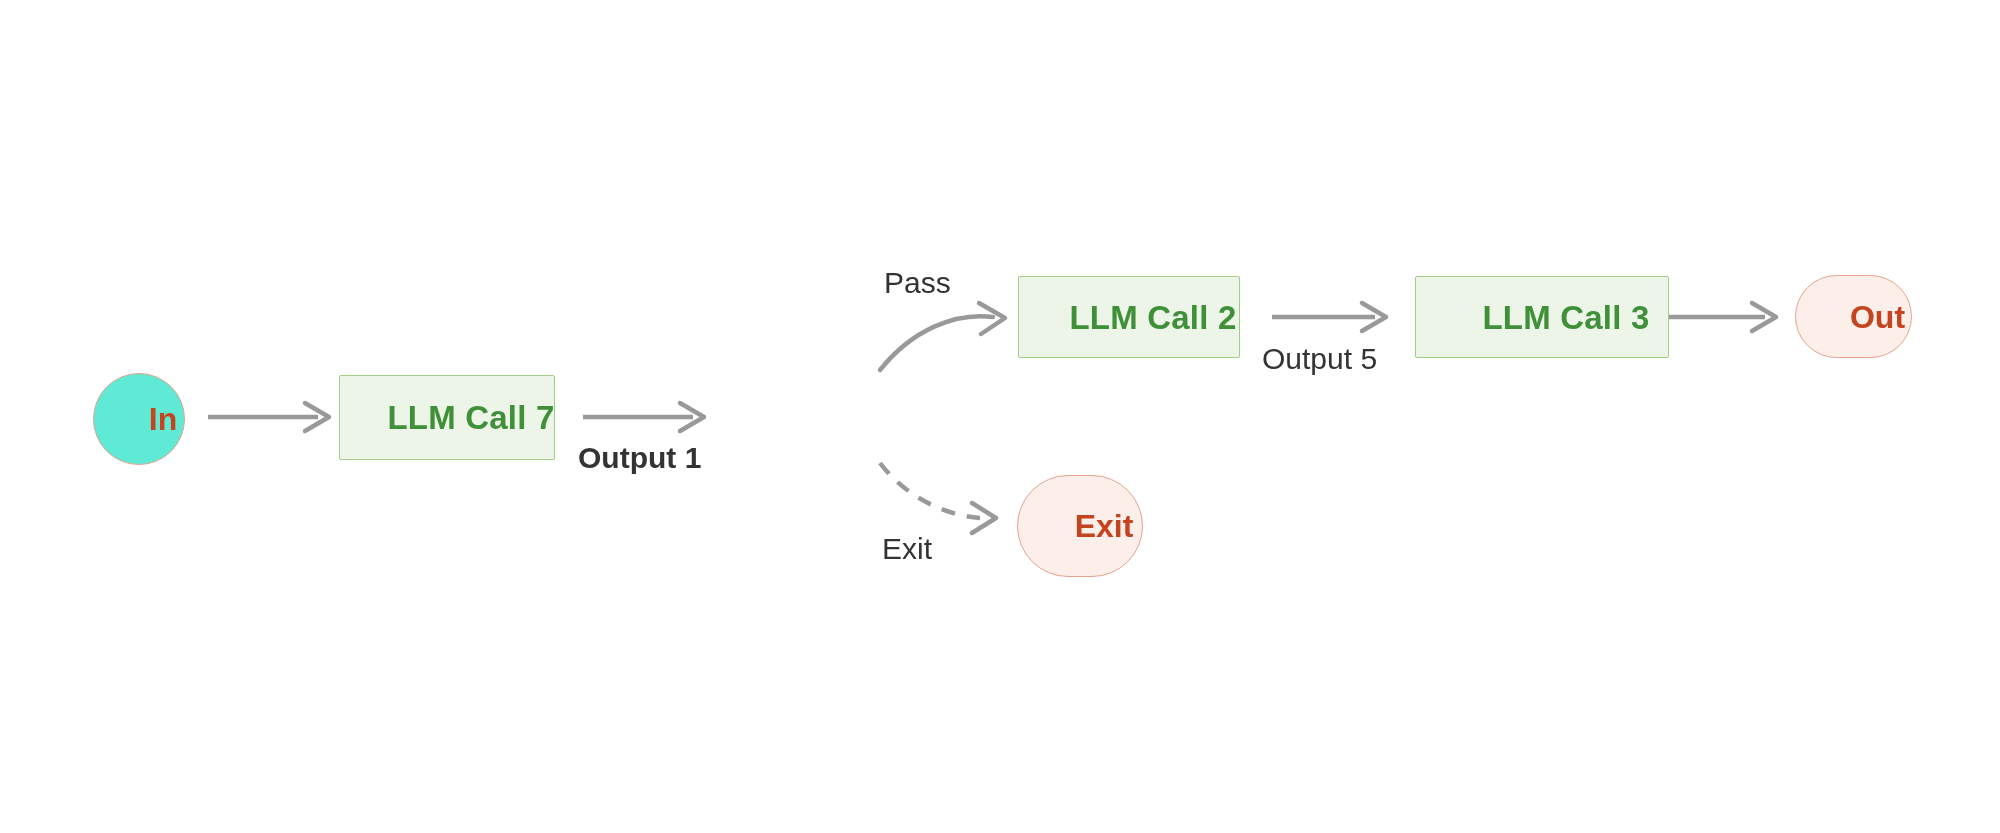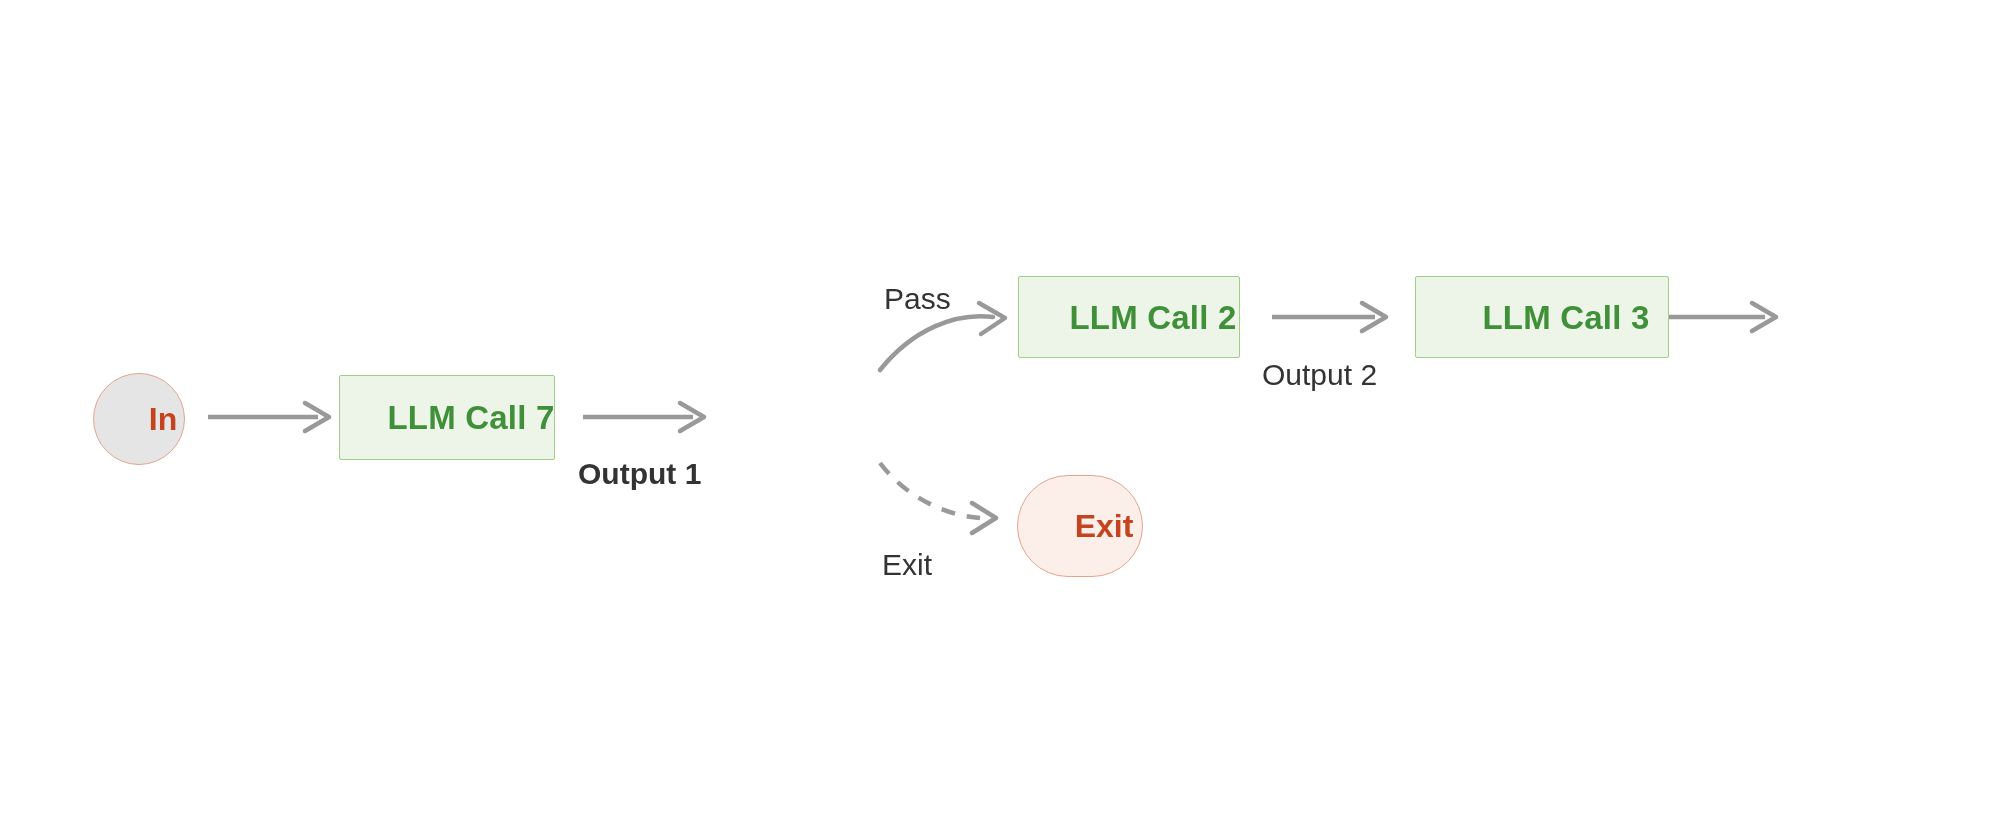--- a/index.html
+++ b/index.html
@@ -61,21 +61,21 @@
   }
   .node.gate .node-label {
     color: #5b4bc4;
     font-size: 33px;
     font-weight: 700;
     letter-spacing: 0.2px;
   }
 
   
   .node.terminal-circle {
-    background: #e5e5e5;
+    background: #5eead4;
     border: 1.6px solid #e5a48f;
     border-radius: 50%;
   }
   .node.terminal-circle .node-label {
     color: #c4441f;
     font-size: 32px;
     font-weight: 700;
   }
 
   
@@ -91,21 +91,20 @@
   }
 
   
   .edge-label {
     position: absolute;
     color: #333333;
     font-size: 30px;
     font-weight: 400;
     white-space: nowrap;
     line-height: 1;
-    margin-top: 16px;
   }
 </style>
 </head>
 <body>
 
 <div id="canvas">
 
   <svg id="edge-layer" viewBox="0 0 2000 833" width="2000" height="833" xmlns="http://www.w3.org/2000/svg">
 
     <g>
@@ -149,26 +148,29 @@
 
 
   <div class="node process" style="left:1018px; top:276px; width:222px; height:82px;">
     <span class="node-label">LLM Call 2</span>
   </div>
 
   <div class="node process" style="left:1415px; top:276px; width:254px; height:82px;">
     <span class="node-label">LLM Call 3</span>
   </div>
 
+  <div class="node terminal-stadium" style="left:1795px; top:275px; width:117px; height:83px;">
+    <span class="node-label">Out</span>
+  </div>
 
   <div class="node terminal-stadium" style="left:1017px; top:475px; width:126px; height:102px;">
     <span class="node-label">Exit</span>
   </div>
 
   <div class="edge-label" style="left:578px; top:443px;font-weight:bold;">Output 1</div>
 
   <div class="edge-label" style="left:884px; top:268px;">Pass</div>
 
   <div class="edge-label" style="left:882px; top:534px;">Exit</div>
 
-  <div class="edge-label" style="left:1262px; top:344px;">Output 2</div>
+  <div class="edge-label" style="left:1262px; top:344px;">Output 5</div>
 
 </div>
 
 </body></html>

